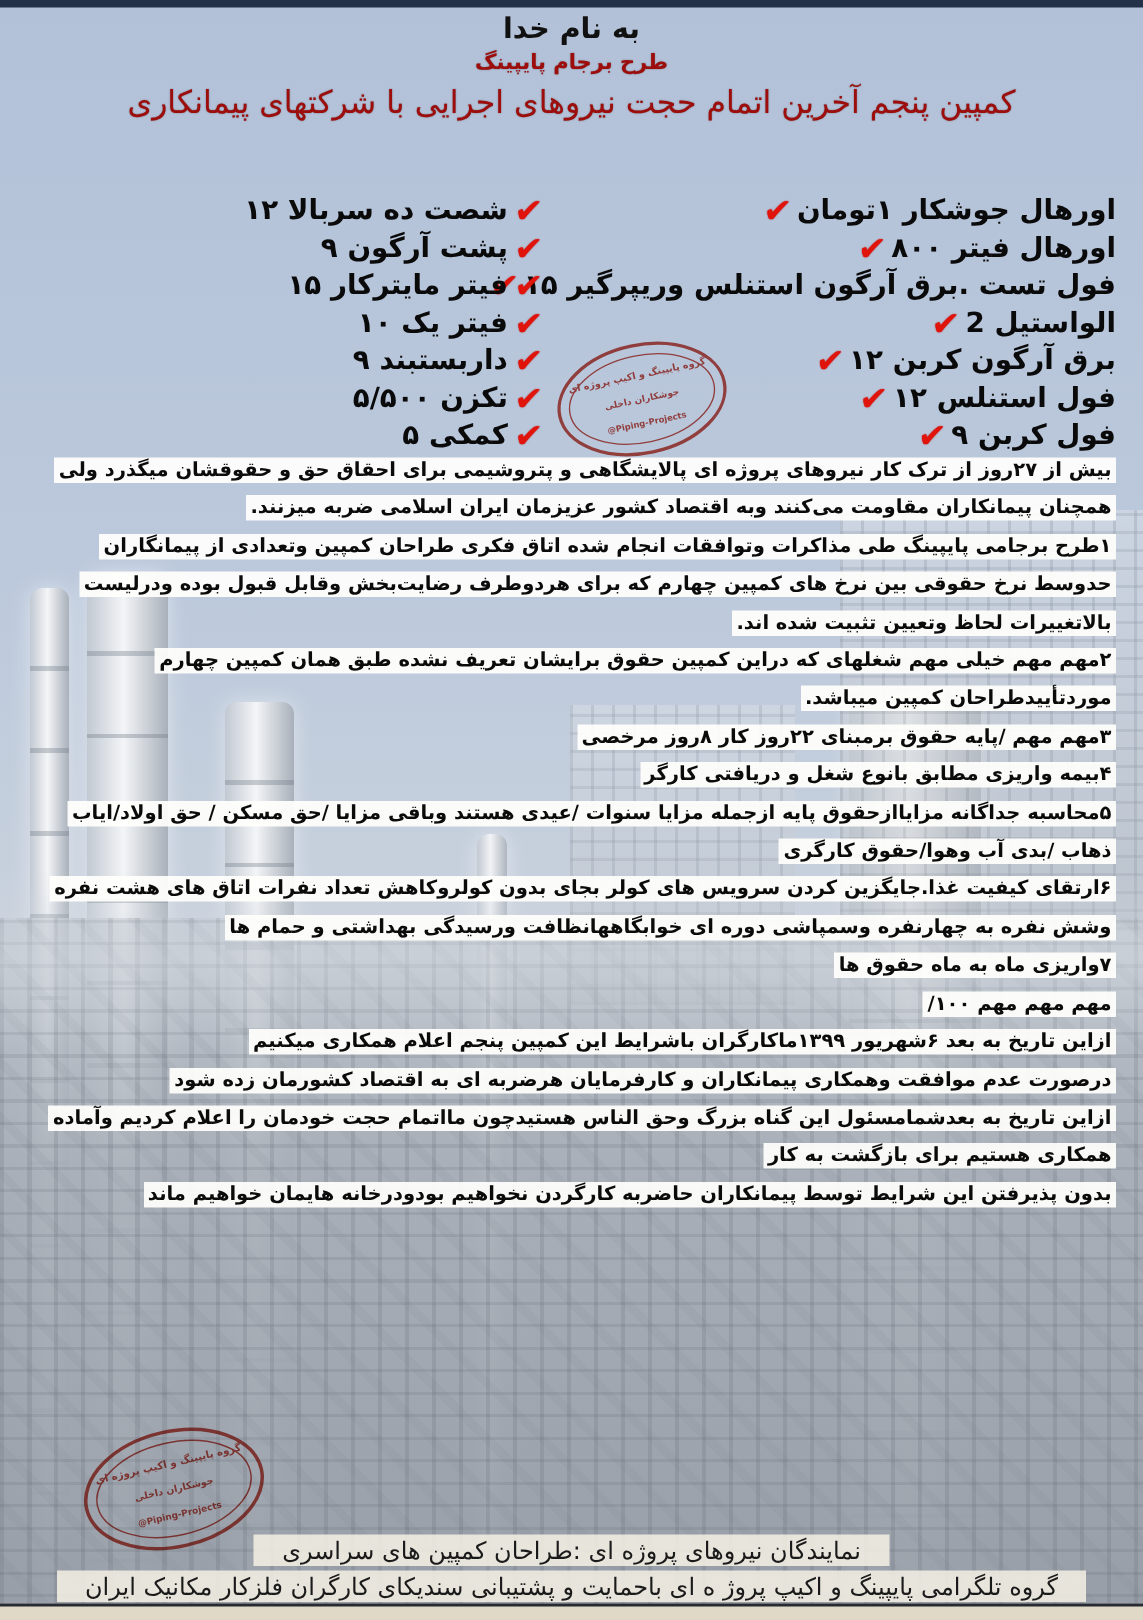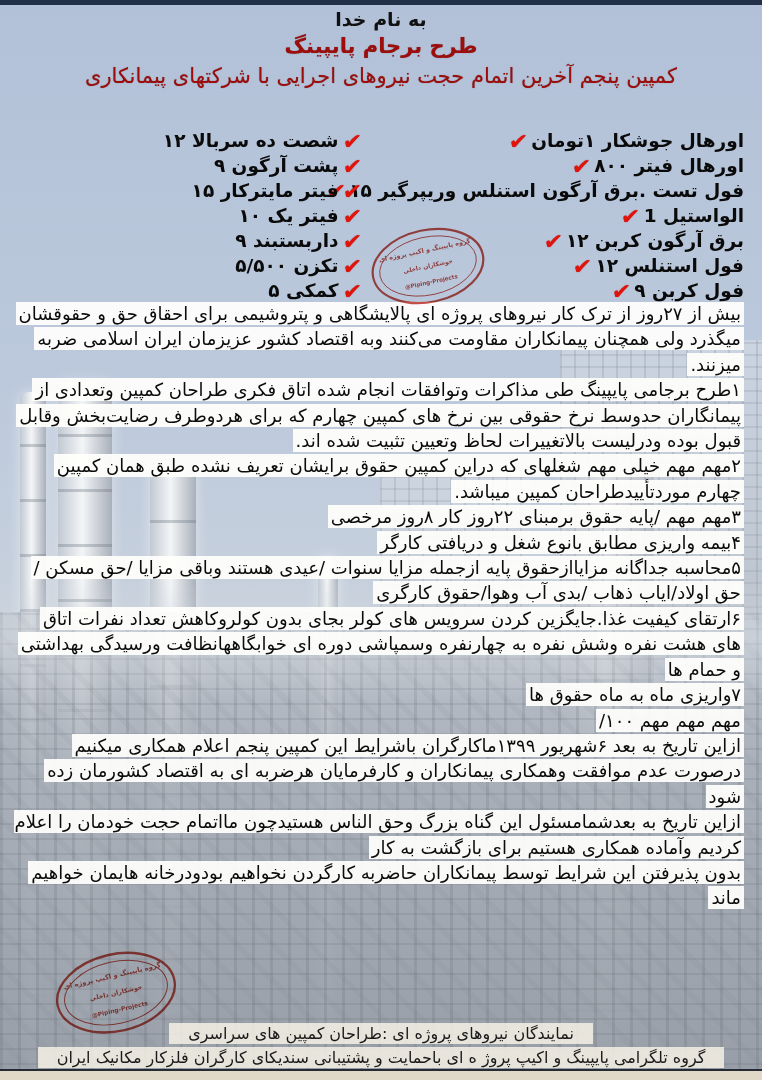--- a/index.html
+++ b/index.html
@@ -28,34 +28,34 @@
        repeating-linear-gradient(45deg,rgba(120,128,138,.10) 0 6px,rgba(0,0,0,0) 6px 26px),
        linear-gradient(180deg,rgba(190,196,204,.55) 0%,rgba(168,175,184,.92) 35%,rgba(150,157,166,.95) 100%);}
   .haze{position:absolute;left:0;right:0;top:580px;height:120px;
       background:linear-gradient(180deg,rgba(200,210,222,0),rgba(210,215,222,.55),rgba(200,206,214,0));}
   .topbar{position:absolute;top:0;left:0;right:0;height:5px;background:#223048;z-index:6;}
   .bottombar{position:absolute;bottom:0;left:0;right:0;height:9px;background:#e0d9c7;
       border-top:2px solid #262b33;z-index:6;}
   
   .header{position:absolute;top:8px;left:0;right:0;text-align:center;z-index:3;direction:rtl;}
   .bism{font-size:19px;font-weight:bold;color:#111;}
-  .title{font-size:21px;font-weight:bold;color:#9c0d0b;margin-top:4px;text-shadow:0 0 1px rgba(60,0,0,.5);}
+  .title{font-size:14px;font-weight:bold;color:#9c0d0b;margin-top:4px;text-shadow:0 0 1px rgba(60,0,0,.5);}
   .headline{font-size:21px;font-weight:normal;color:#9c0d0b;line-height:29px;margin-top:4px;text-shadow:0 0 1px rgba(60,0,0,.5);}
   
   .checklist{position:absolute;top:128px;left:20px;right:18px;height:178px;z-index:3;direction:rtl;}
   .col{position:absolute;top:0;text-align:right;}
   .col-rates-right{right:0;}
   .col-rates-left{right:379px;}
   .wrow{white-space:nowrap;font-size:18.5px;font-weight:bold;color:#0a0a0a;line-height:25px;height:25px;}
   .vmark{color:#e0140a;font-size:22px;line-height:22px;vertical-align:-2px;margin:0 4px;
          text-shadow:0 0 1px #b00;display:inline-block;transform:skewX(-6deg);}
   
   .bodytext{position:absolute;top:301px;right:18px;left:14px;height:718px;overflow:hidden;
             z-index:3;direction:rtl;text-align:right;}
-  .bodytext p{margin:0;font-size:18px;font-weight:normal;color:#0b0b0b;line-height:25.4px;}
+  .bodytext p{margin:0;font-size:13px;font-weight:bold;color:#0b0b0b;line-height:25.4px;}
   .hl{background:rgba(255,255,252,.93);padding:1px 3px;
       -webkit-box-decoration-break:clone;box-decoration-break:clone;}
   .demand{position:relative;}
   
   .footer{position:absolute;top:1022px;left:0;right:0;z-index:4;direction:rtl;text-align:center;}
   .footer div{font-size:16px;font-weight:normal;color:#1a1a1a;line-height:24px;}
   .hl-light{background:rgba(243,238,226,.88);padding:1px 19px;
       -webkit-box-decoration-break:clone;box-decoration-break:clone;margin-top:36px;}
   
   .stamp{position:absolute;z-index:5;opacity:.88;mix-blend-mode:multiply;}
@@ -87,21 +87,21 @@
     <div class="bism">به نام خدا</div>
     <div class="title">طرح برجام پایپینگ</div>
     <div class="headline">کمپین پنجم آخرین اتمام حجت نیروهای اجرایی با شرکتهای پیمانکاری</div>
   </div>
 
   <div class="checklist">
     <div class="col col-rates-right">
       <div class="wrow"><span>اورهال جوشکار ۱تومان</span><span class="vmark">✔</span></div>
       <div class="wrow"><span>اورهال فیتر ۸۰۰</span><span class="vmark">✔</span></div>
       <div class="wrow"><span>فول تست .برق آرگون استنلس وریپرگیر ۱۵</span><span class="vmark">✔</span></div>
-      <div class="wrow"><span>الواستیل 1</span><span class="vmark">✔</span></div>
+      <div class="wrow"><span>الواستیل 2</span><span class="vmark">✔</span></div>
       <div class="wrow"><span>برق آرگون کربن ۱۲</span><span class="vmark">✔</span></div>
       <div class="wrow"><span>فول استنلس ۱۲</span><span class="vmark">✔</span></div>
       <div class="wrow"><span>فول کربن ۹</span><span class="vmark">✔</span></div>
     </div>
     <div class="col col-rates-left">
       <div class="wrow"><span class="vmark">✔</span><span>شصت ده سربالا ۱۲</span></div>
       <div class="wrow"><span class="vmark">✔</span><span>پشت آرگون ۹</span></div>
       <div class="wrow"><span class="vmark">✔</span><span>فیتر مایترکار ۱۵</span></div>
       <div class="wrow"><span class="vmark">✔</span><span>فیتر یک ۱۰</span></div>
       <div class="wrow"><span class="vmark">✔</span><span>داربستبند ۹</span></div>

